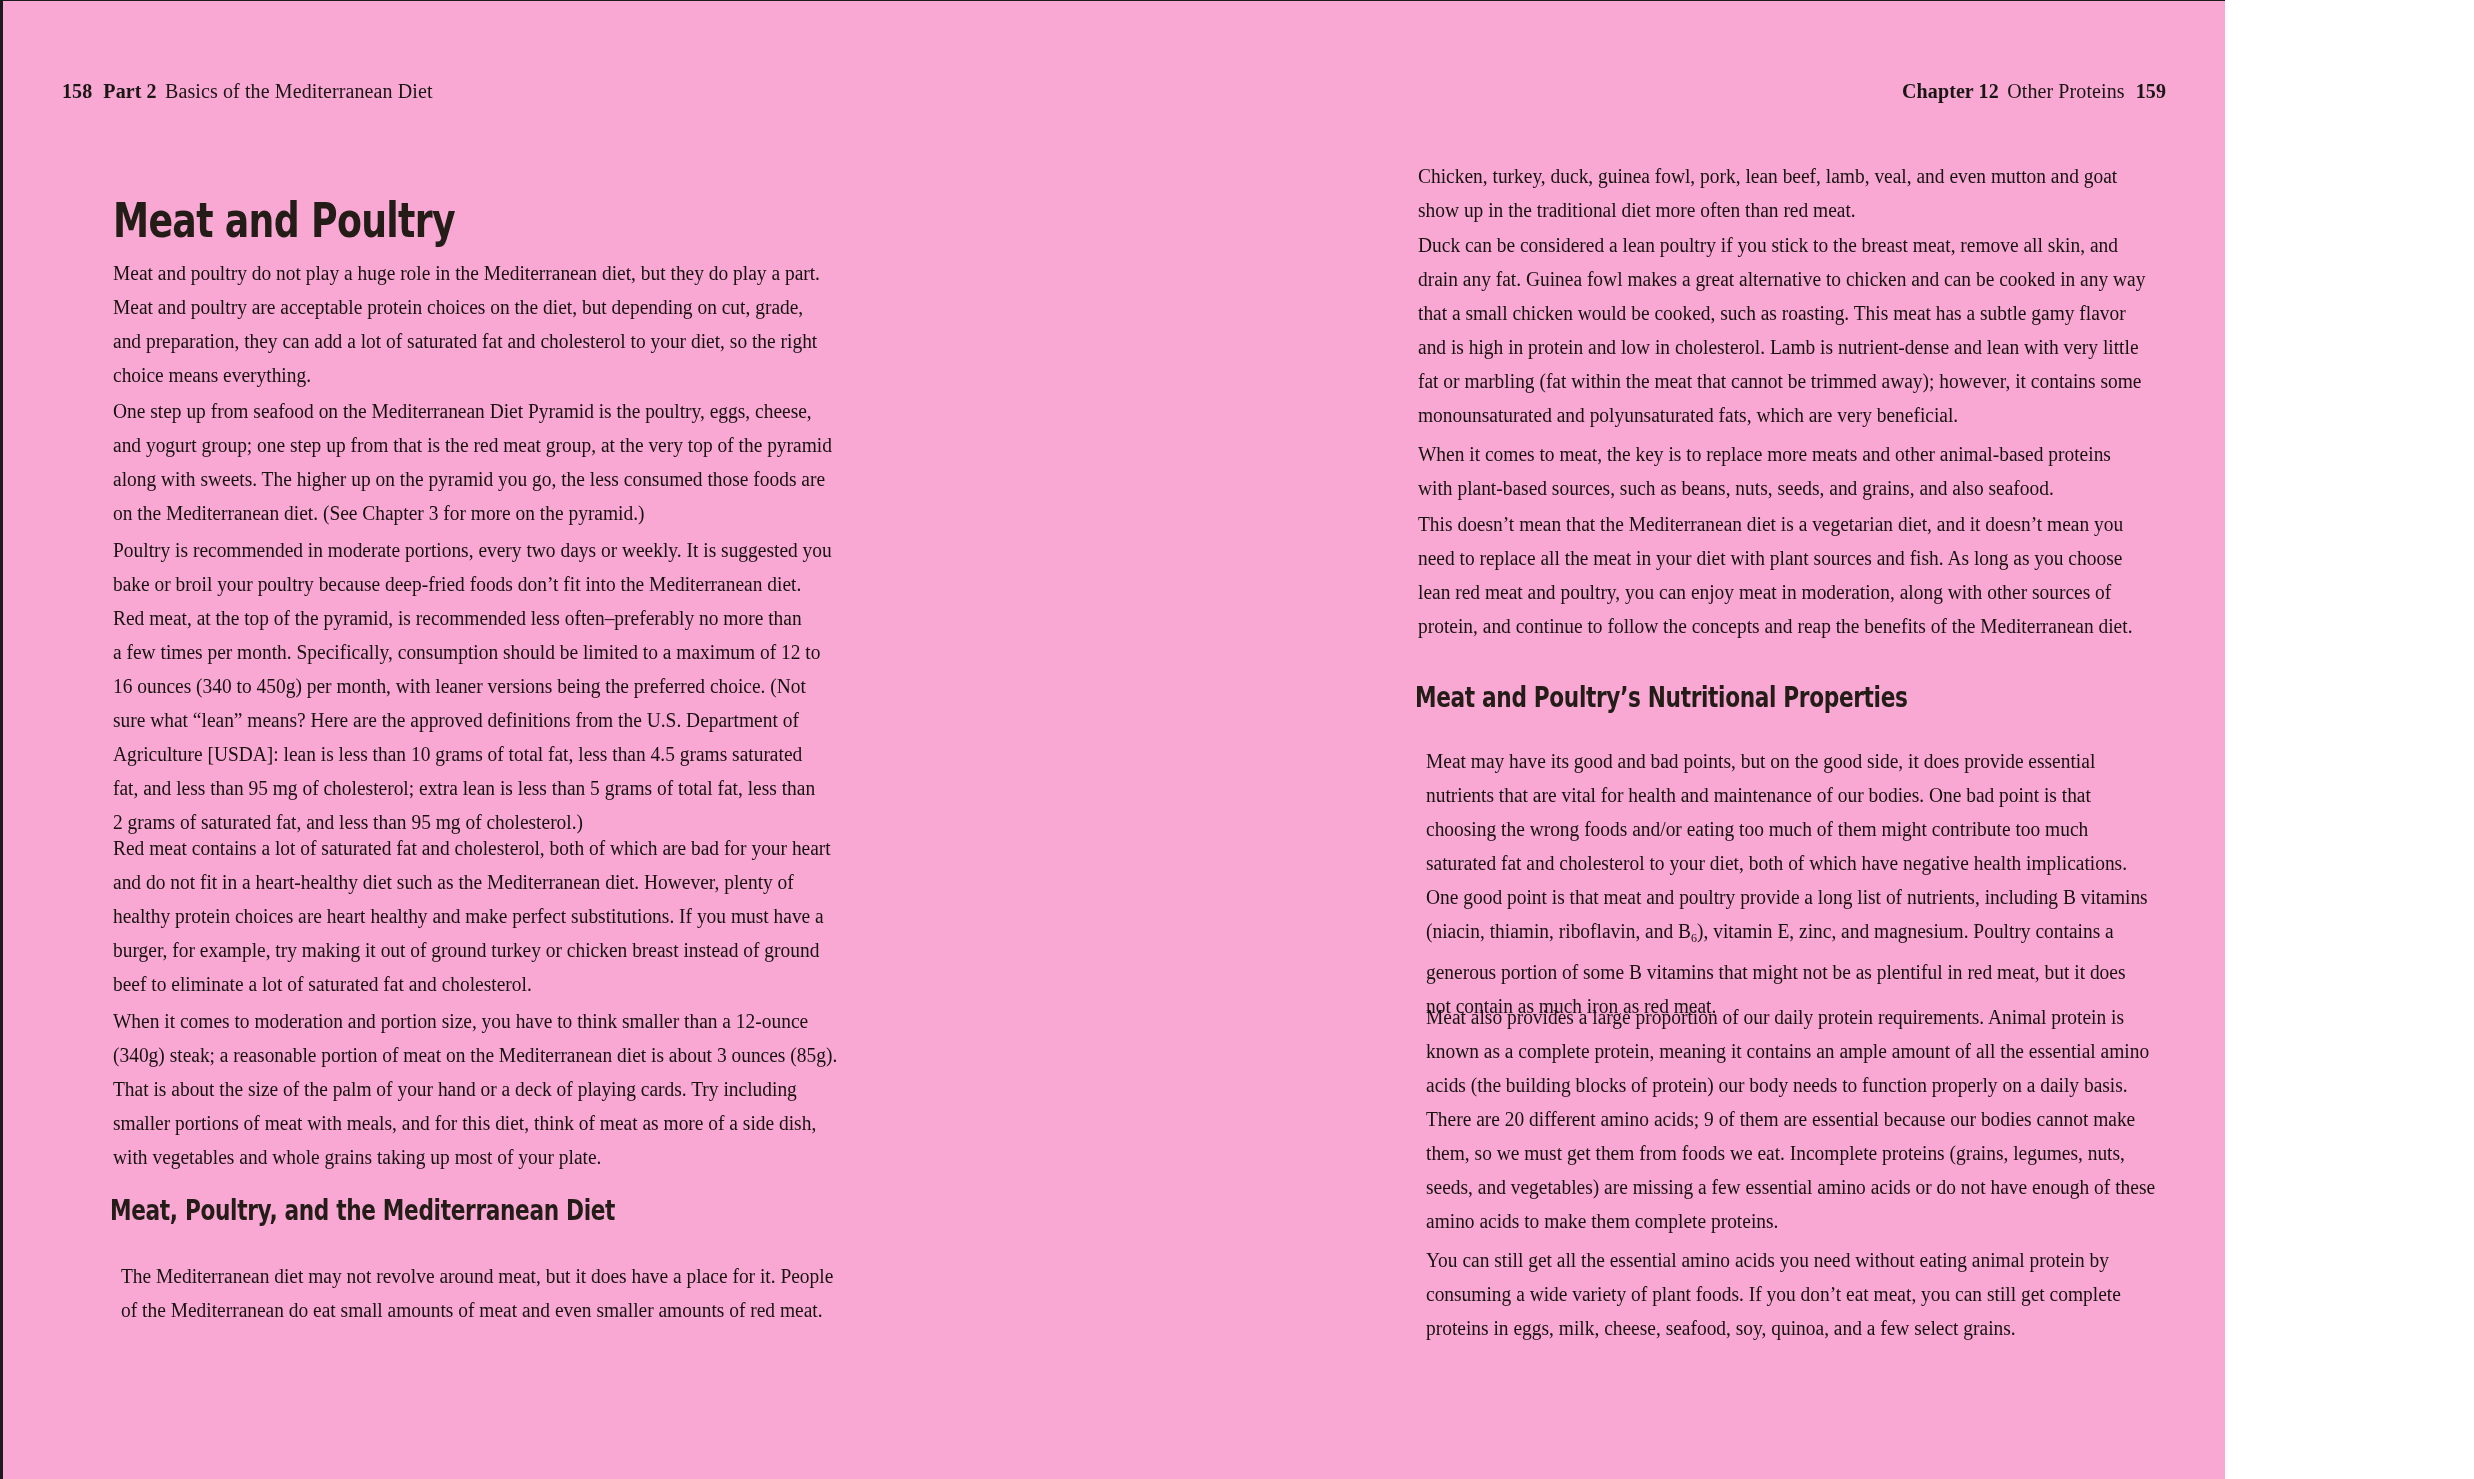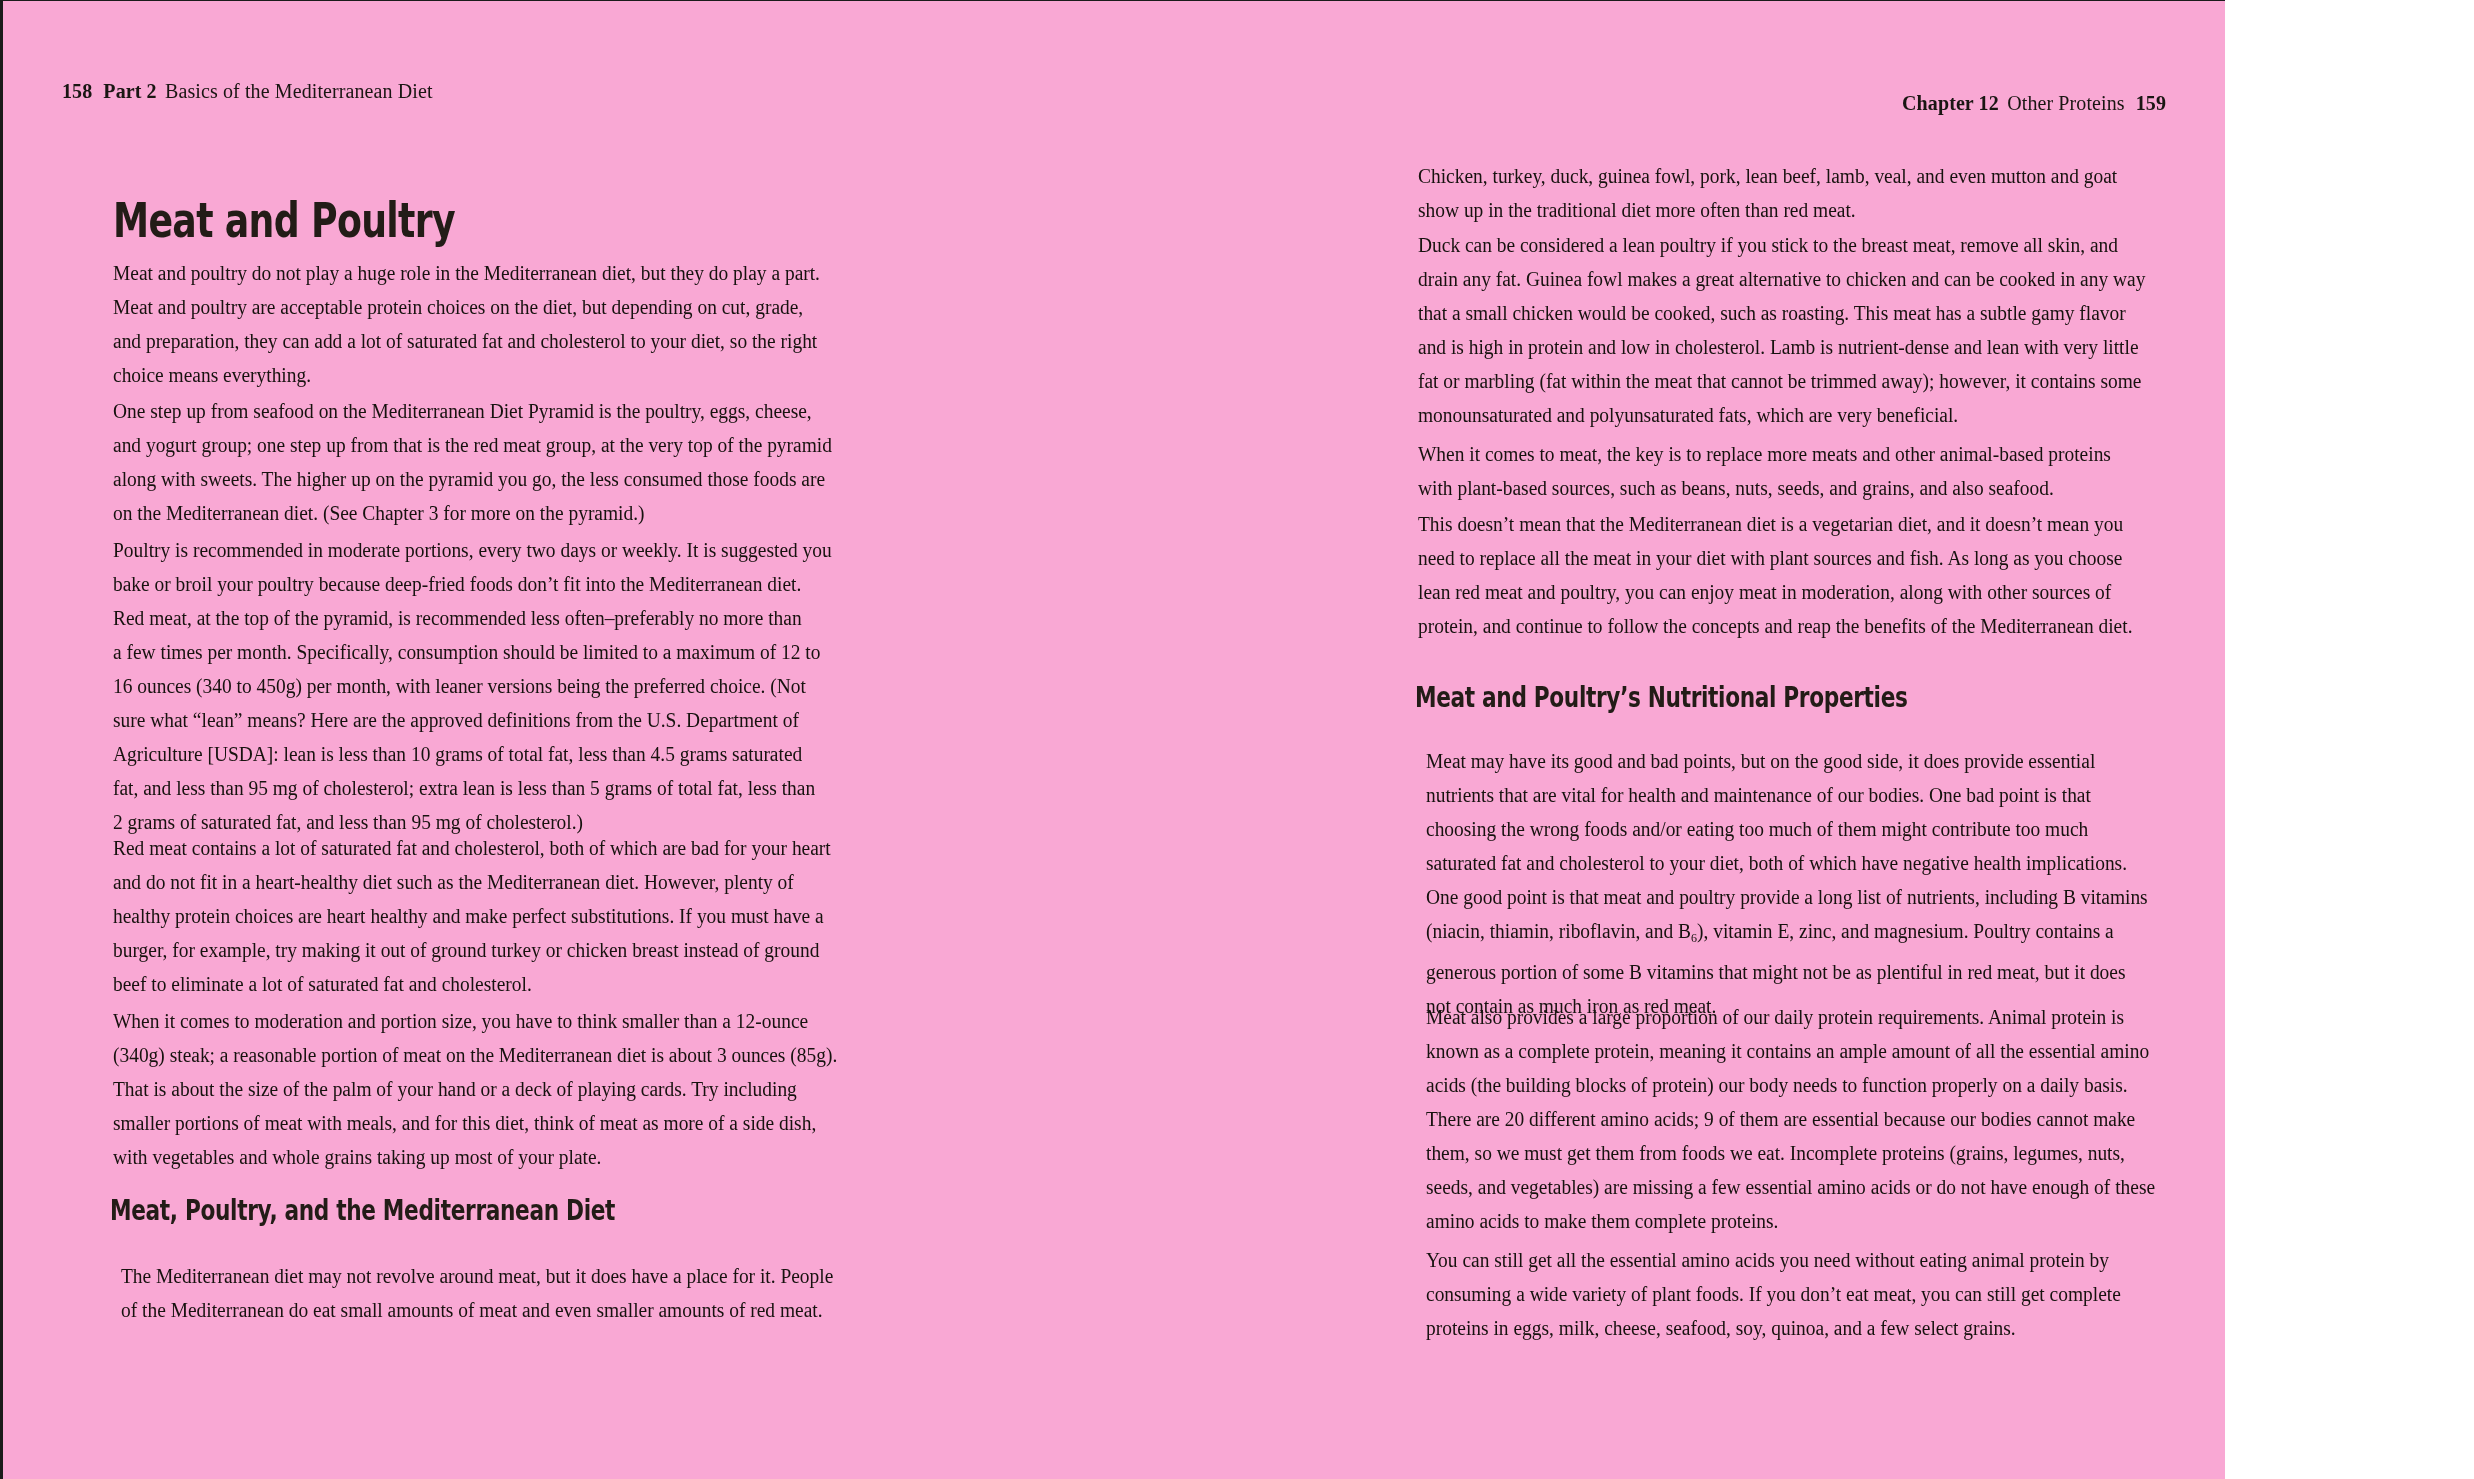--- a/index.html
+++ b/index.html
@@ -24,21 +24,21 @@
   .runhead {
     position: absolute;
     top: 79px;
     font-family: "Liberation Serif", "DejaVu Serif", serif;
     font-size: 20px;
     letter-spacing: 0.1px;
     color: #1a1613;
     white-space: nowrap;
   }
   .runhead-left { left: 59px; }
-  .runhead-right { right: 59px; text-align: right; margin-top: 12px; }
+  .runhead-right { right: 59px; text-align: right; }
   .runhead .folio,
   .runhead .part {
     font-weight: bold;
   }
   .runhead .gap-sm { display: inline-block; width: 8.4px; }
   .runhead .gap-md { display: inline-block; width: 11px; }
 
   
   .column {
     position: absolute;

